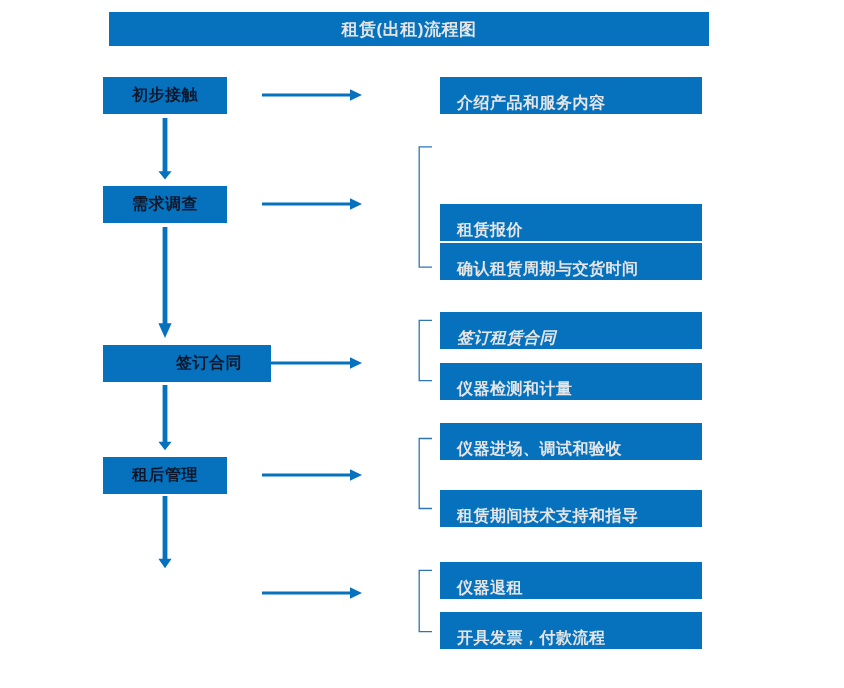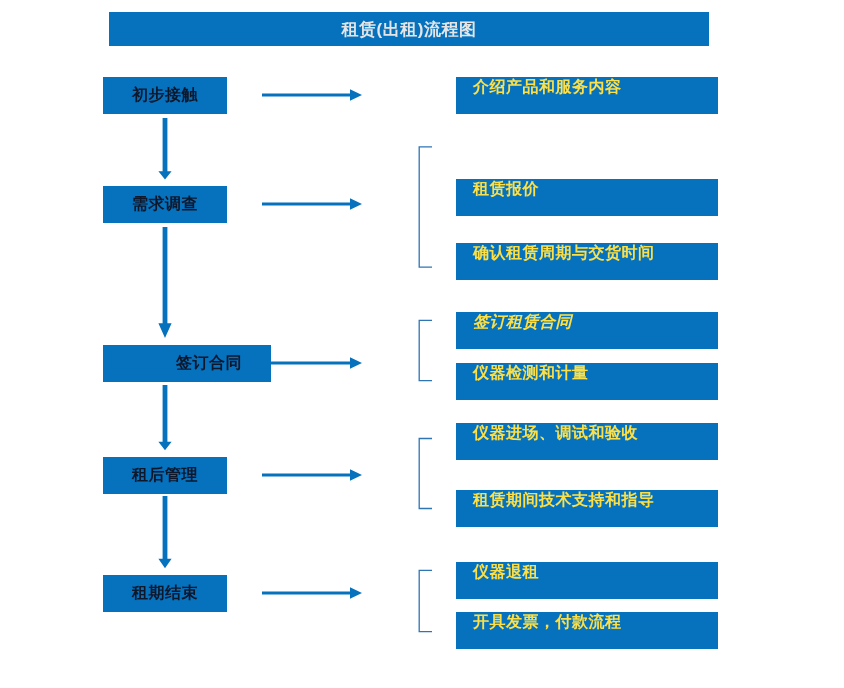--- a/index.html
+++ b/index.html
@@ -46,33 +46,32 @@
     align-items: center;
     justify-content: center;
     left: 103px;
     width: 124px;
     height: 37px;
     letter-spacing: 0.5px;
   }
   .detail-box {
     position: absolute;
     background: #0672BE;
-    color: #fde047;
+    color: #e5e5e5;
     font-size: 16px;
     font-weight: bold;
     display: flex;
-    align-items: flex-start;
+    align-items: flex-end;
     justify-content: flex-start;
     left: 440px;
     width: 262px;
     height: 37px;
     padding-left: 17px;
     box-sizing: border-box;
     letter-spacing: 0.5px;
-    margin-left: 16px;
   }
   .h-arrow {
     position: absolute;
     height: 14px;
     left: 262px;
     width: 100px;
   }
   .v-arrow {
     position: absolute;
     width: 16px;
@@ -97,29 +96,26 @@
   </div>
   <div class="stage-box" style="top: 186px;">
     <span>需求调查</span>
   </div>
   <div class="stage-box" style="top: 345px; padding-left: 44px;">
     <span>签订合同</span>
   </div>
   <div class="stage-box" style="top: 457px;">
     <span>租后管理</span>
   </div>
-  <div class="stage-box" style="top: 575px;">
-    <span>租期结束</span>
-  </div>
 
   <div class="detail-box" style="top: 77px;">
     <span>介绍产品和服务内容</span>
   </div>
 
-  <div class="detail-box" style="top: 179px;">
+  <div class="detail-box" style="top: 204px;">
     <span>租赁报价</span>
   </div>
   <div class="detail-box" style="top: 243px;">
     <span>确认租赁周期与交货时间</span>
   </div>
 
   <div class="detail-box" style="top: 312px; font-style: italic;">
     <span>签订租赁合同</span>
   </div>
   <div class="detail-box" style="top: 363px;">

